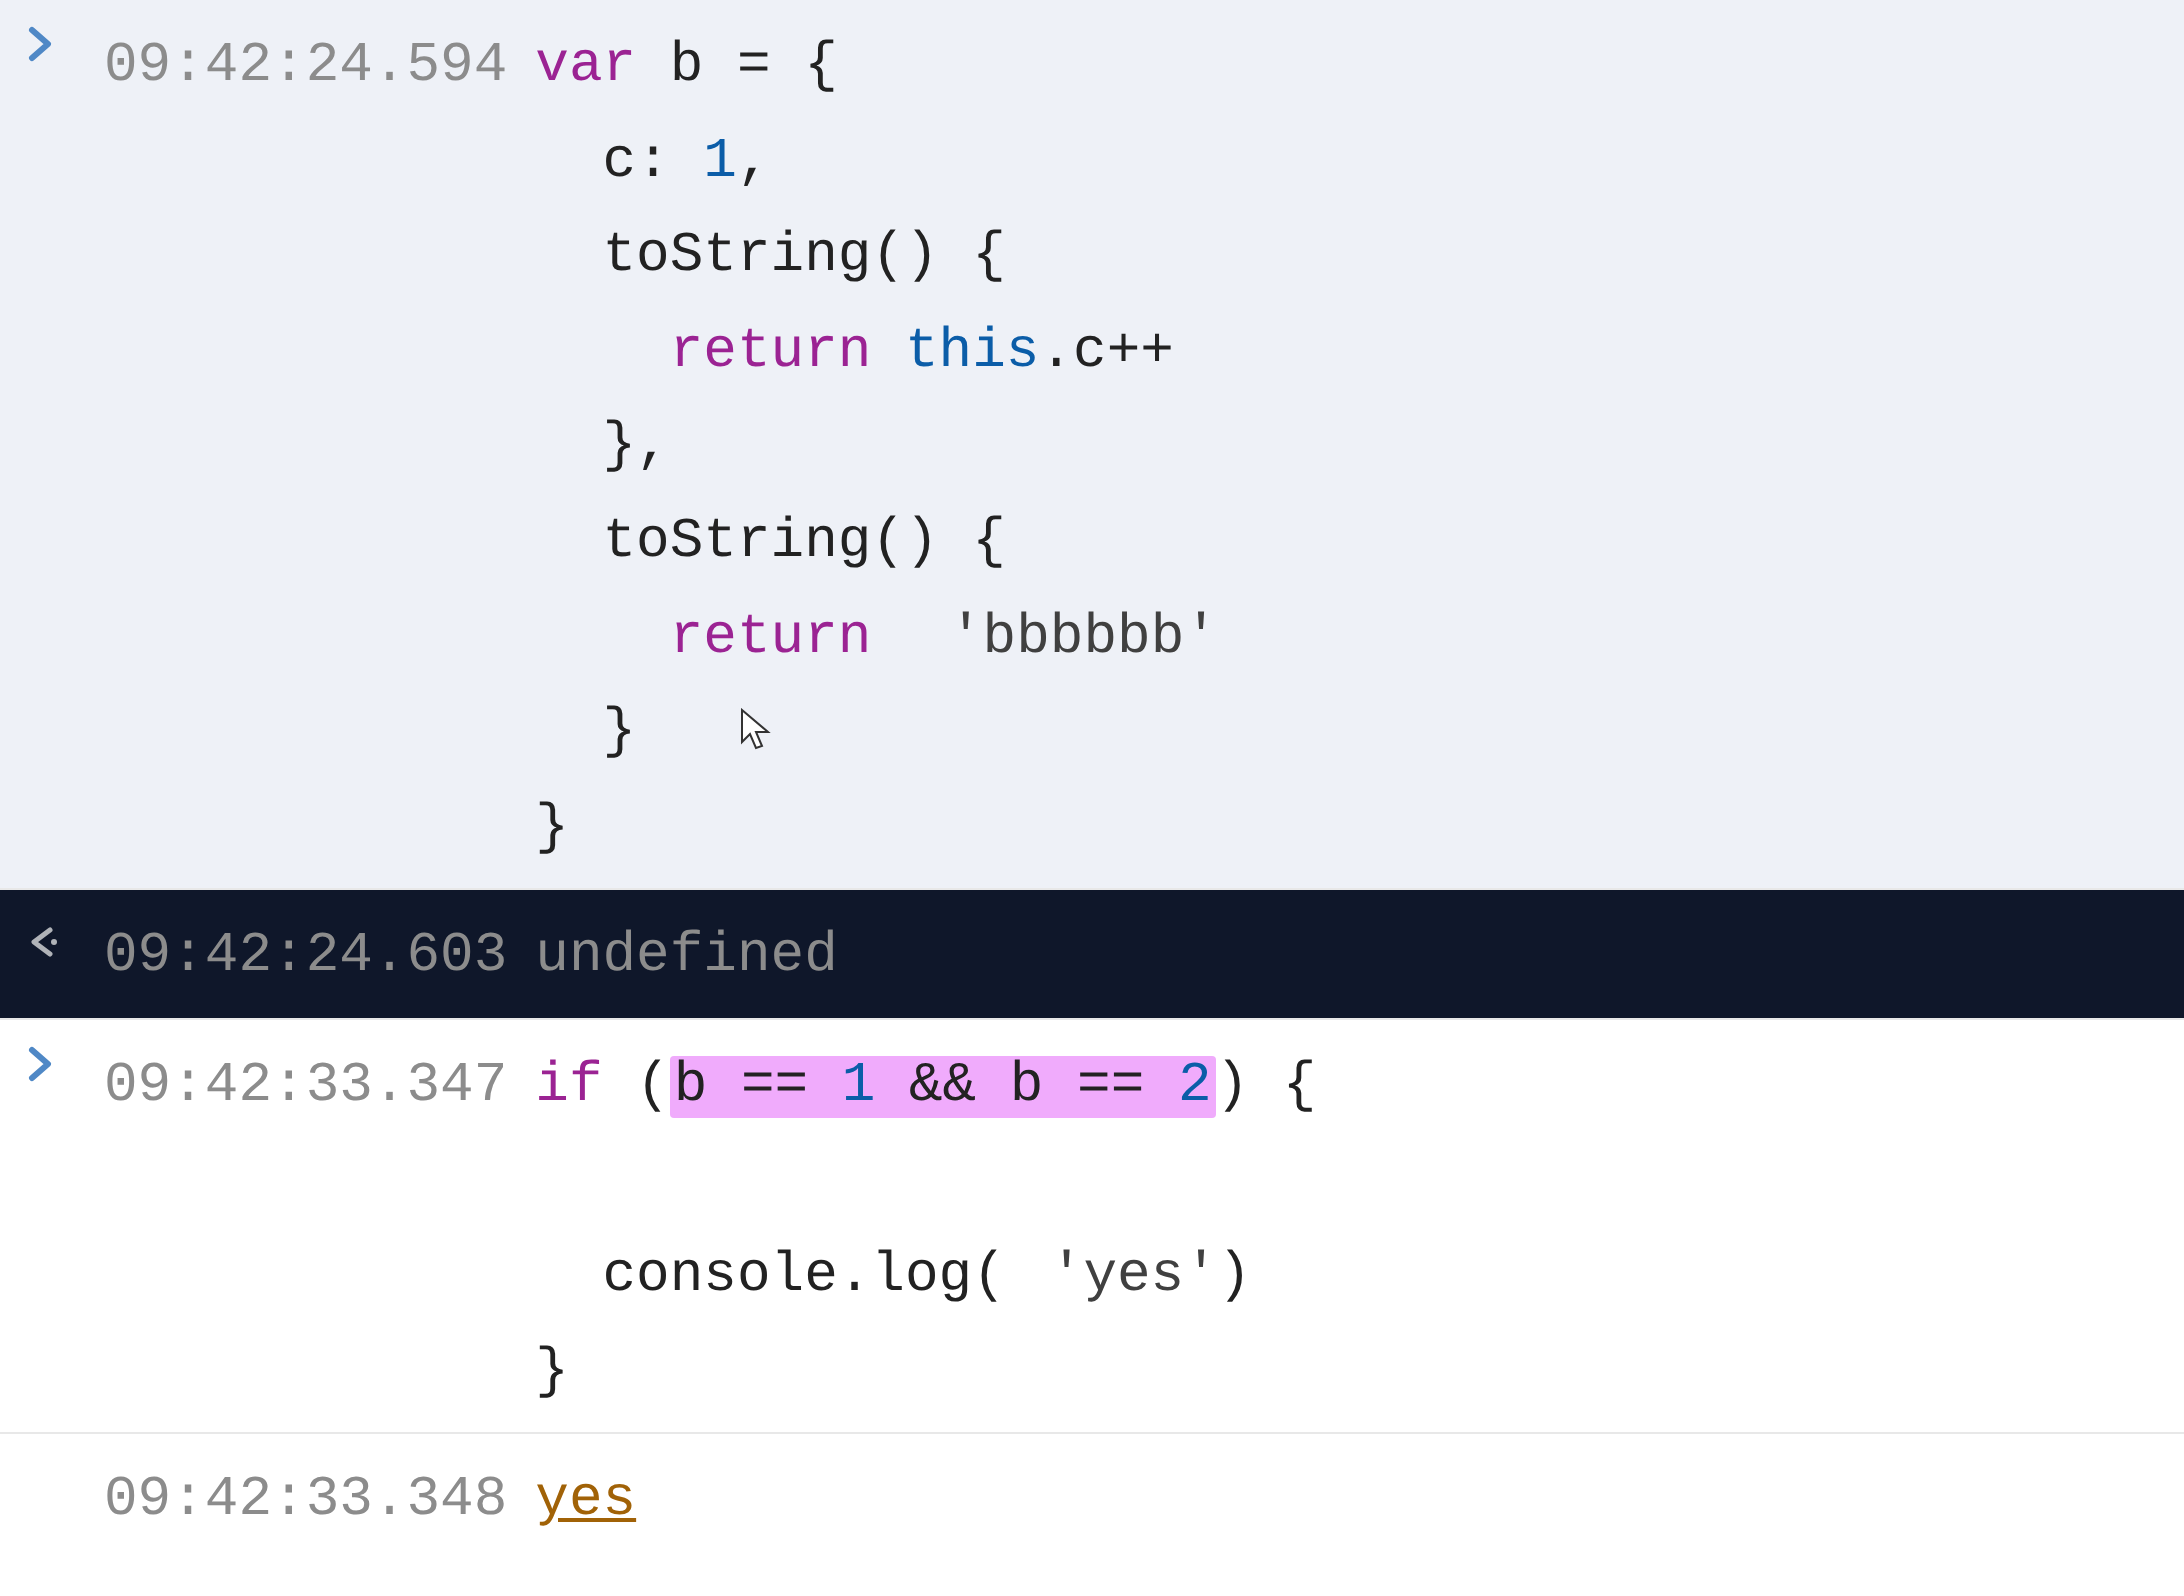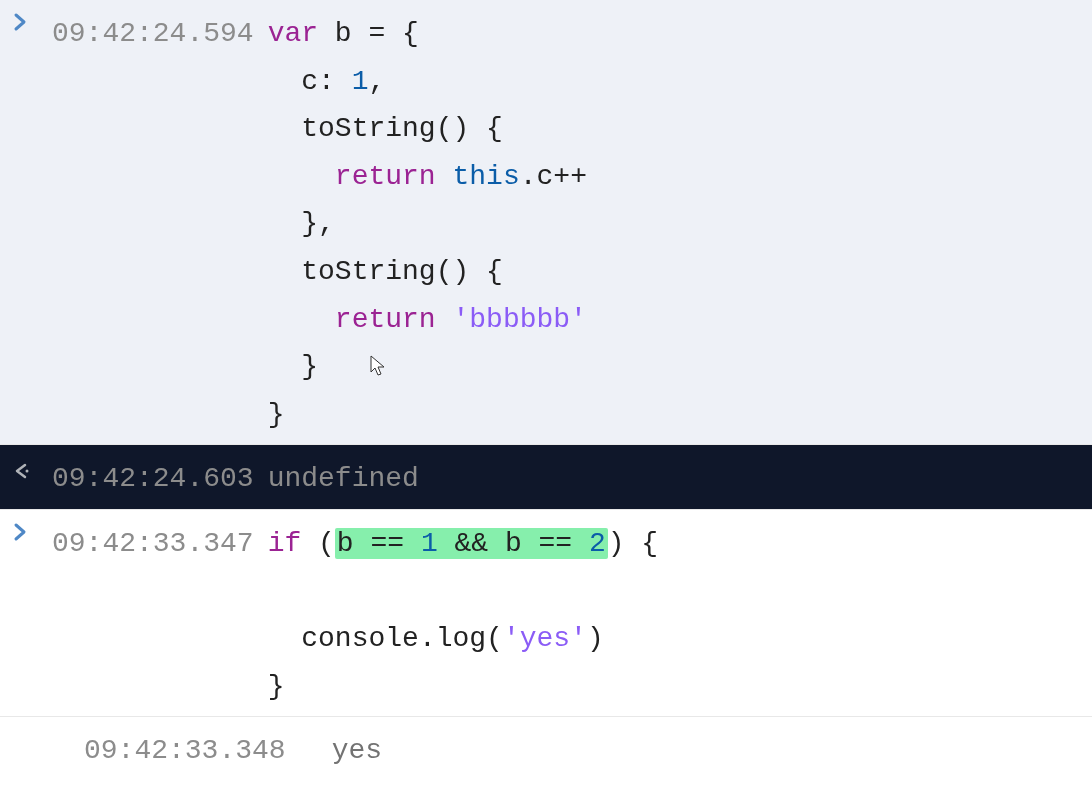--- a/index.html
+++ b/index.html
@@ -25,21 +25,20 @@
     }
     .console-row.input-row {
       background: #eef1f7;
     }
     .console-row.output-row {
       background: #0f172a;
     }
     .console-row.log-row {
       background: #ffffff;
       border-bottom: none;
-      gap: 32px;
     }
     .arrow-col {
       width: 40px;
       flex-shrink: 0;
       color: #4f88c6;
       font-weight: bold;
       font-size: 26px;
       display: flex;
       align-items: flex-start;
       padding-top: 2px;
@@ -57,31 +56,31 @@
     }
     .code-col {
       flex: 1;
       white-space: pre;
       color: #222;
     }
     .kw { color: #9b2393; margin-top: 39px; }
     .num { color: #0b5da8; }
     .prop { color: #222; }
     .punct { color: #222; }
-    .str { color: #8b5cf6; }
+    .str { color: #404040; margin-left: 22px; }
     .ident { color: #222; }
     .undef { color: #8c8c8c; }
     .this { color: #0b5da8; }
     .highlight {
-      background: #86efac;
+      background: #f0abfc;
       border-radius: 2px;
       padding: 0 2px;
       margin-top: 32px;
     }
-    .log-text { color: #737373; }
+    .log-text { color: #a16207; text-decoration: underline; }
     .cursor {
       position: absolute;
       left: 370px;
       top: 354px;
       width: 16px;
       height: 22px;
       pointer-events: none;
     }
   </style>
 </head>

